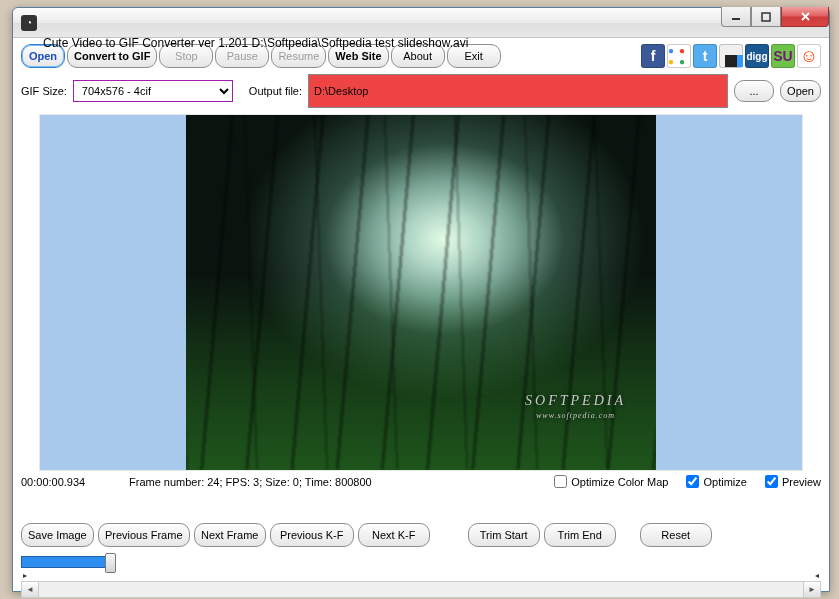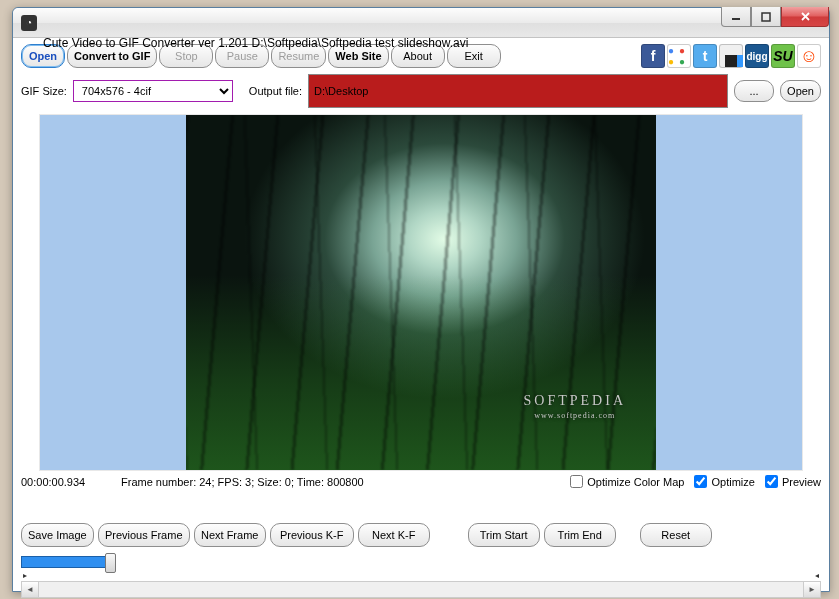--- a/index.html
+++ b/index.html
@@ -23,34 +23,34 @@
 .btn.convert-btn { min-width: 88px; }
 .social { margin-left: auto; display: flex; gap: 2px; }
 .social-icon { width: 24px; height: 24px; border-radius: 3px; display: flex; align-items: center; justify-content: center; font-family: Arial, sans-serif; font-weight: bold; font-size: 14px; color: #fff; border: 1px solid rgba(0,0,0,0.2); cursor: pointer; }
 .fb { background: #3b5998; }
 .gg { background: #fff; color: #000; font-size: 10px; display: grid; grid-template: 1fr 1fr / 1fr 1fr; }
 .gg span:nth-child(1){color:#4285f4} .gg span:nth-child(2){color:#ea4335} .gg span:nth-child(3){color:#fbbc05} .gg span:nth-child(4){color:#34a853}
 .tw { background: #55acee; }
 .dl { background: #f0f0f0; color: #333; font-size: 16px; display:flex;}
 .dl .d1{width:50%;height:100%;} .dl .d2{width:50%;height:50%;background:#3399ff;align-self:flex-end;} .dl .d3{width:50%;height:50%;background:#222;align-self:flex-end;}
 .dg { background: #1b5790; font-size: 10px; }
-.su { background: #6fc24a; color: #000000; font-style: italic; }
+.su { background: #6fc24a; color: #701a75; }
 .rd { background: #fff; color: #ff4500; font-size: 18px; }
 .row2 { padding: 2px 8px 6px 8px; display: flex; align-items: center; gap: 6px; }
 .label { font-size: 11px; }
 .select { height: 22px; border: 1px solid #a21caf; padding: 0 4px; font-size: 11px; width: 160px; background: #fff; }
-.text-input { height: 15px; border: 1px solid #888; padding: 16px 5px; font-size: 11px; flex:1; background: #b91c1c; }
+.text-input { height: 15px; border: 1px solid #888; padding: 16px 5px; font-size: 11px; flex:1; background: #ef4444; }
 .row2 .btn { min-width: 40px; height: 22px; }
-.preview-area { flex: 1; margin: 0 26px; background: #a8c8ec; border: 1px solid #e8e8e8; display: flex; align-items: center; justify-content: center; position: relative; }
+.preview-area { flex: 1; margin: 0 26px; background: #a8c8ec; border: 1px solid #e8e8e8; display: flex; align-items: center; justify-content: center; position: relative; font-style: italic; }
 .video-frame { width: 470px; height: 355px; background: radial-gradient(ellipse 200px 160px at 55% 35%, rgba(230,255,230,0.95) 0%, rgba(180,220,180,0.7) 18%, rgba(90,140,90,0.6) 36%, rgba(30,60,40,0.9) 60%, rgba(10,20,15,1) 100%); position: relative; overflow: hidden; }
 .video-frame::before { content:""; position:absolute; inset:0; background: linear-gradient(to top, rgba(50,150,40,0.5) 0%, rgba(50,150,40,0.3) 25%, transparent 55%); }
 .video-frame::after { content:""; position:absolute; inset:0; background: repeating-linear-gradient(95deg, rgba(0,0,0,0.4) 0px, rgba(0,0,0,0.4) 3px, transparent 3px, transparent 45px), repeating-linear-gradient(88deg, rgba(0,0,0,0.3) 0px, rgba(0,0,0,0.3) 2px, transparent 2px, transparent 70px); filter: blur(1.2px); }
 .watermark { position: absolute; right: 30px; bottom: 50px; color: #c8c8c8; text-align: center; font-size: 14px; letter-spacing: 3px; font-family: "Times New Roman", serif; z-index: 3; text-shadow: 0 0 4px rgba(0,0,0,0.7); }
 .watermark-sub { font-size: 8px; letter-spacing: 1px; margin-top: 2px; }
-.status-row { padding: 4px 8px 2px 8px; display: flex; align-items: center; gap: 10px; font-size: 11px; }
+.status-row { padding: 4px 8px 2px 8px; display: flex; align-items: center; gap: 18px; font-size: 11px; }
 .status-row .time { min-width: 90px; }
 .status-row .info { flex: 1; }
 .checkbox-wrap { display: flex; align-items: center; gap: 4px; }
 .checkbox-wrap input { margin: 0; }
 .bottom-btns { padding: 2px 8px 4px 8px; display: flex; align-items: center; gap: 4px; margin-top: 31px; }
 .bottom-btns .btn { min-width: 72px; height: 24px; }
 .bottom-btns .gap { width: 30px; }
 .slider-row { padding: 2px 8px 6px 8px; display: flex; align-items: center; gap: 4px; }
 .slider-track { flex: 1; height: 22px; position: relative; }
 .slider-filled { position: absolute; left: 0; top: 3px; height: 12px; width: 90px; background: #2f8ff0; border: 1px solid #1a5fa8; }

